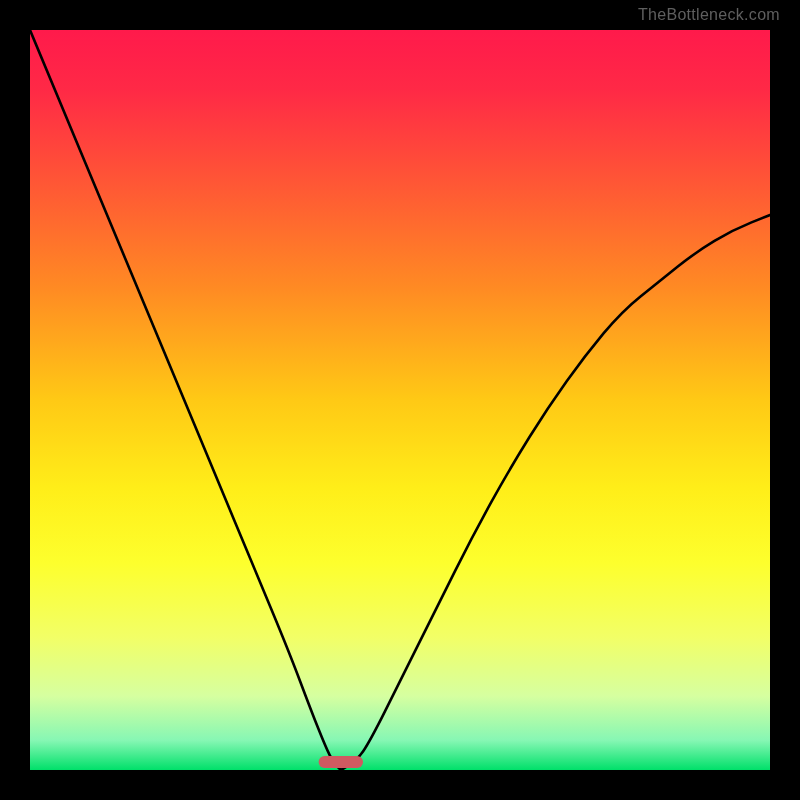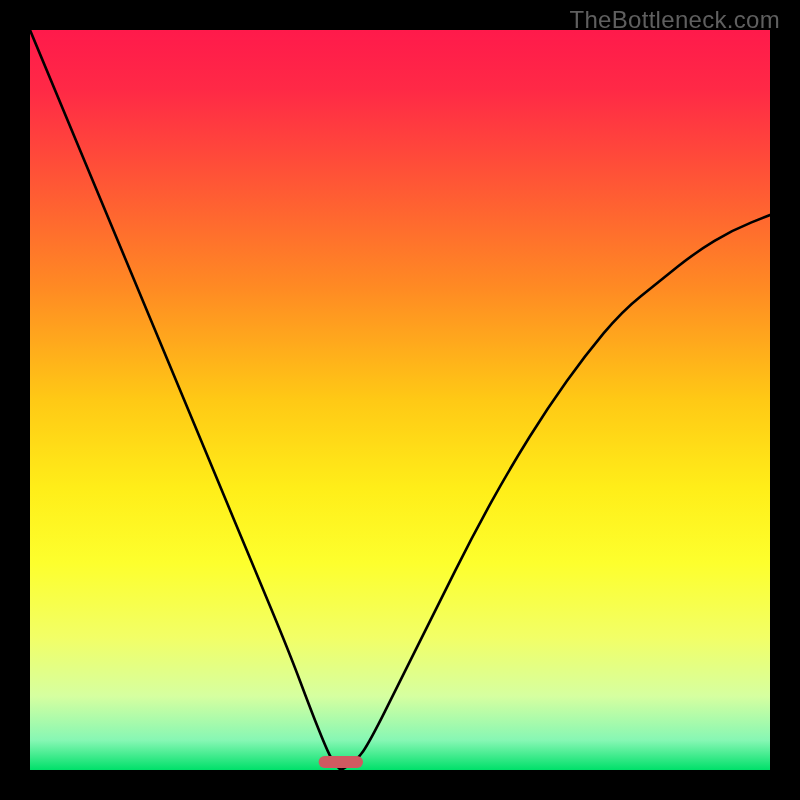--- a/index.html
+++ b/index.html
@@ -29,21 +29,21 @@
     top: 30px;
     width: 740px;
     height: 740px;
     overflow: hidden;
   }
   .watermark {
     position: absolute;
     top: 6px;
     right: 20px;
     font-family: Arial, Helvetica, sans-serif;
-    font-size: 24px;
+    font-size: 16px;
     color: #5f5f5f;
     letter-spacing: 0.3px;
   }
   svg {
     display: block;
   }
 </style>
 </head>
 <body>
 

